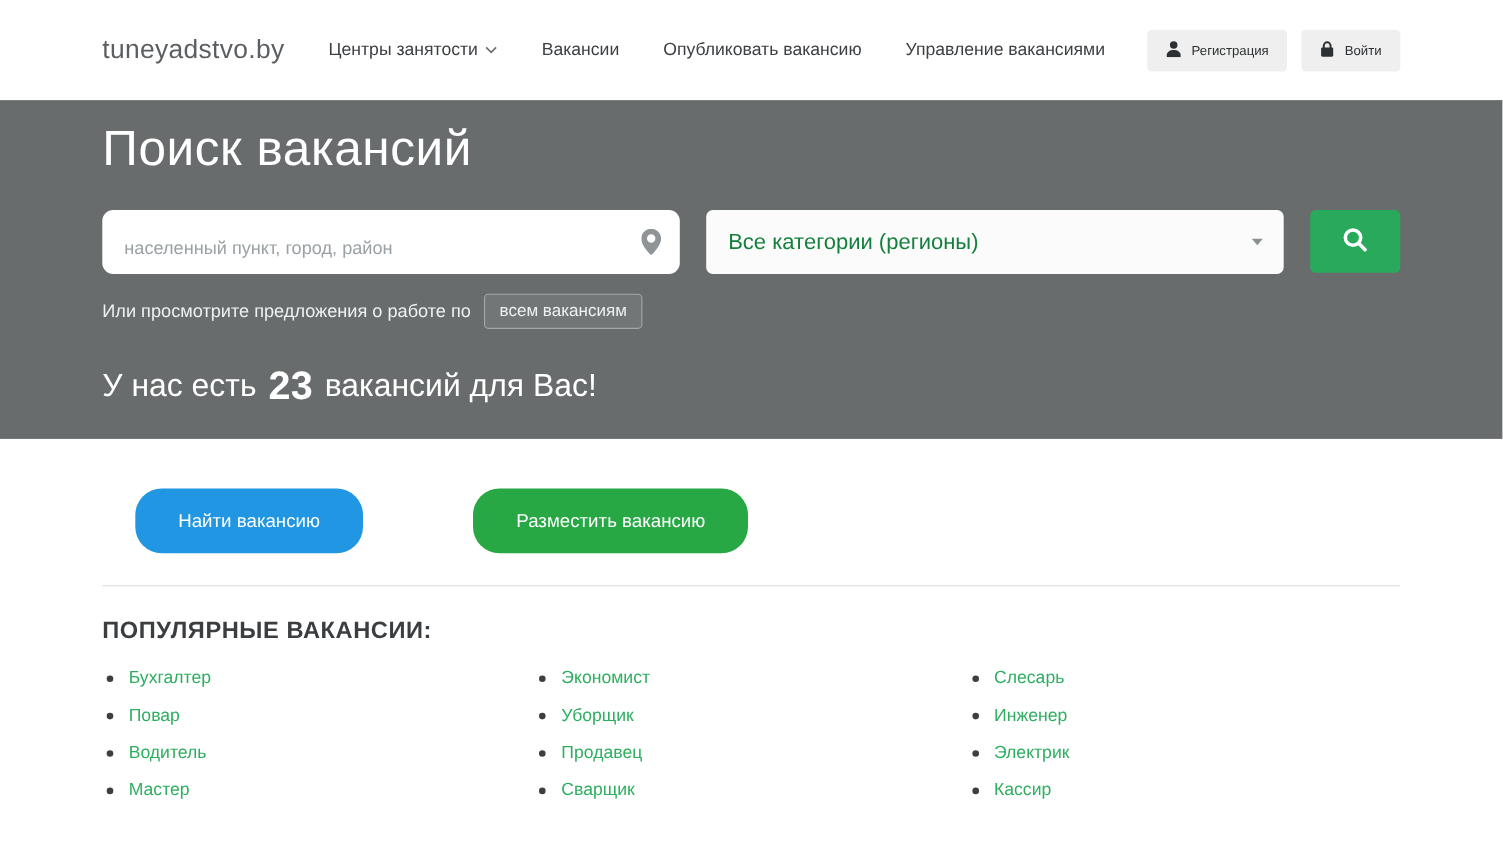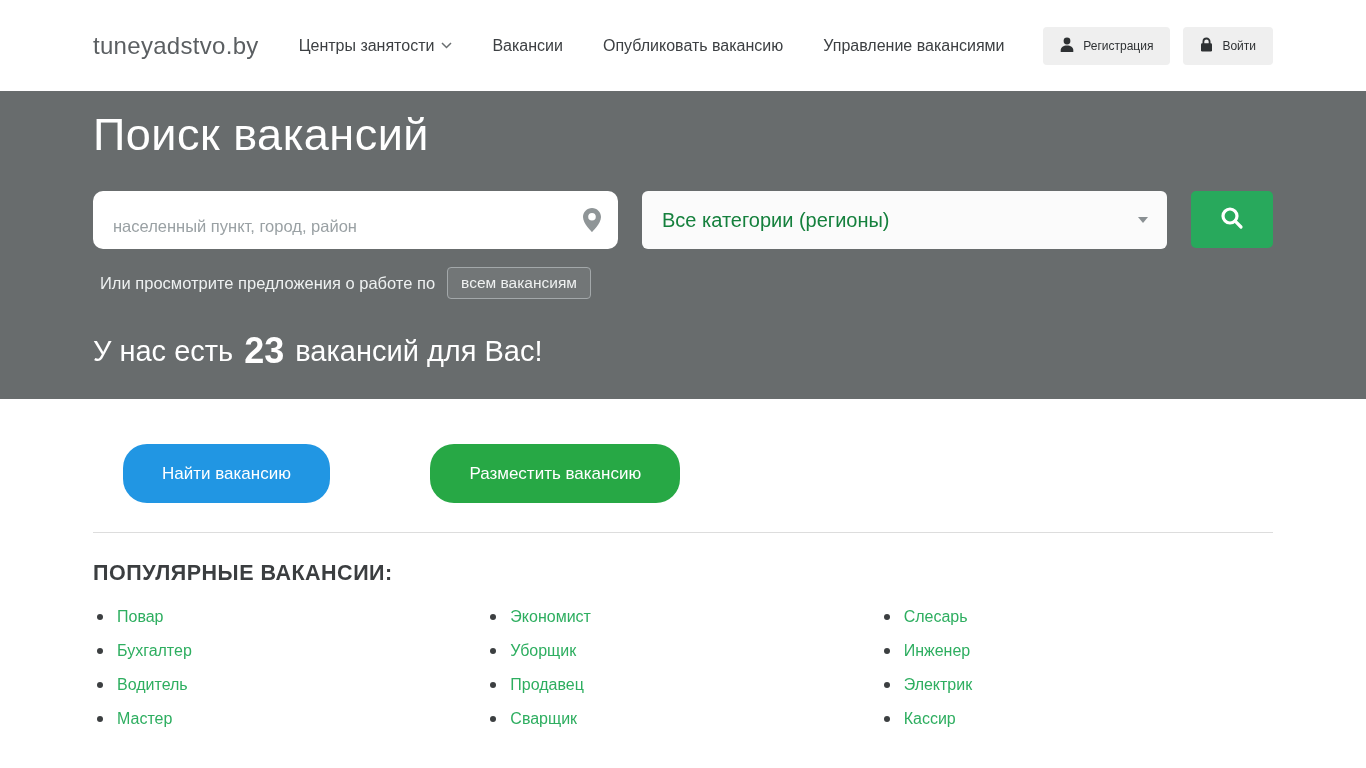--- a/index.html
+++ b/index.html
@@ -59,21 +59,21 @@
     border-left: 5px solid transparent; border-right: 5px solid transparent;
     border-top: 6px solid #8a9093;
   }
   .search-btn {
     width: 82px; height: 57px; margin-left: 24px; background: #28a95c;
     border: none; border-radius: 5px; display: flex; align-items: center;
     justify-content: center; cursor: pointer; flex: 0 0 auto;
   }
   .browse-row {
     display: flex; align-items: center; margin-top: 18px;
-    font-size: 16.5px; color: #eef1f1; gap: 12px; margin-left: 7px;
+    font-size: 16.5px; color: #eef1f1; gap: 12px;
   }
   .browse-btn {
     border: 1px solid #a3a8aa; background: rgba(255,255,255,0.07); color: #eff1f1;
     border-radius: 4px; padding: 6px 13px; font-size: 15.5px; cursor: pointer;
     font-family: "Liberation Sans", sans-serif;
   }
   .count-row {
     margin-top: 34px; font-size: 29px; color: #ffffff;
     display: flex; align-items: center; gap: 11px;
   }
@@ -199,24 +199,24 @@
 </section>
 
 <hr class="divider">
 
 <section class="popular">
   <div class="container">
     <h2 class="popular-heading">ПОПУЛЯРНЫЕ ВАКАНСИИ:</h2>
     <div class="popular-columns">
       <ul class="popular-list">
         <li class="popular-item">
+            <a class="popular-link" href="#">Бухгалтер</a>
+          </li>
+        <li class="popular-item">
             <a class="popular-link" href="#">Повар</a>
-          </li>
-        <li class="popular-item">
-            <a class="popular-link" href="#">Бухгалтер</a>
           </li>
         <li class="popular-item">
             <a class="popular-link" href="#">Водитель</a>
           </li>
         <li class="popular-item">
             <a class="popular-link" href="#">Мастер</a>
           </li>
       </ul>
       <ul class="popular-list">
         <li class="popular-item">

